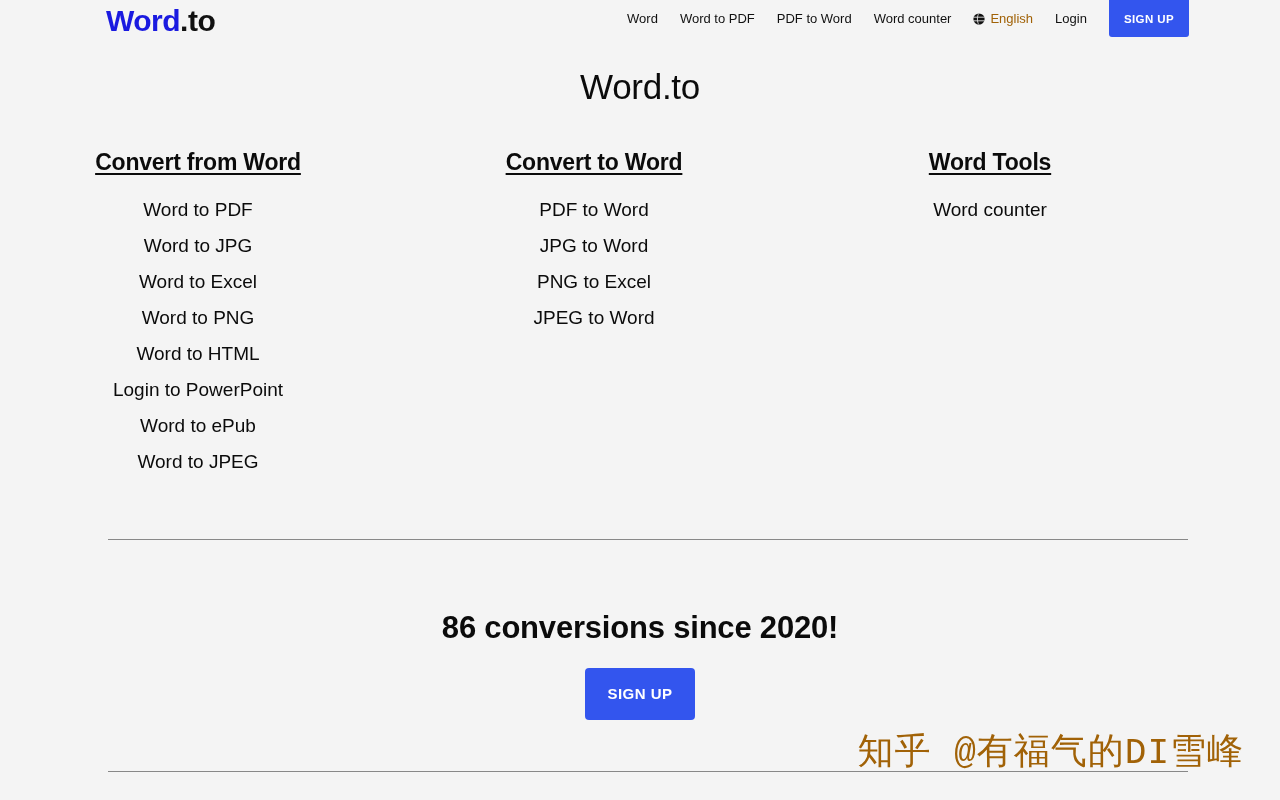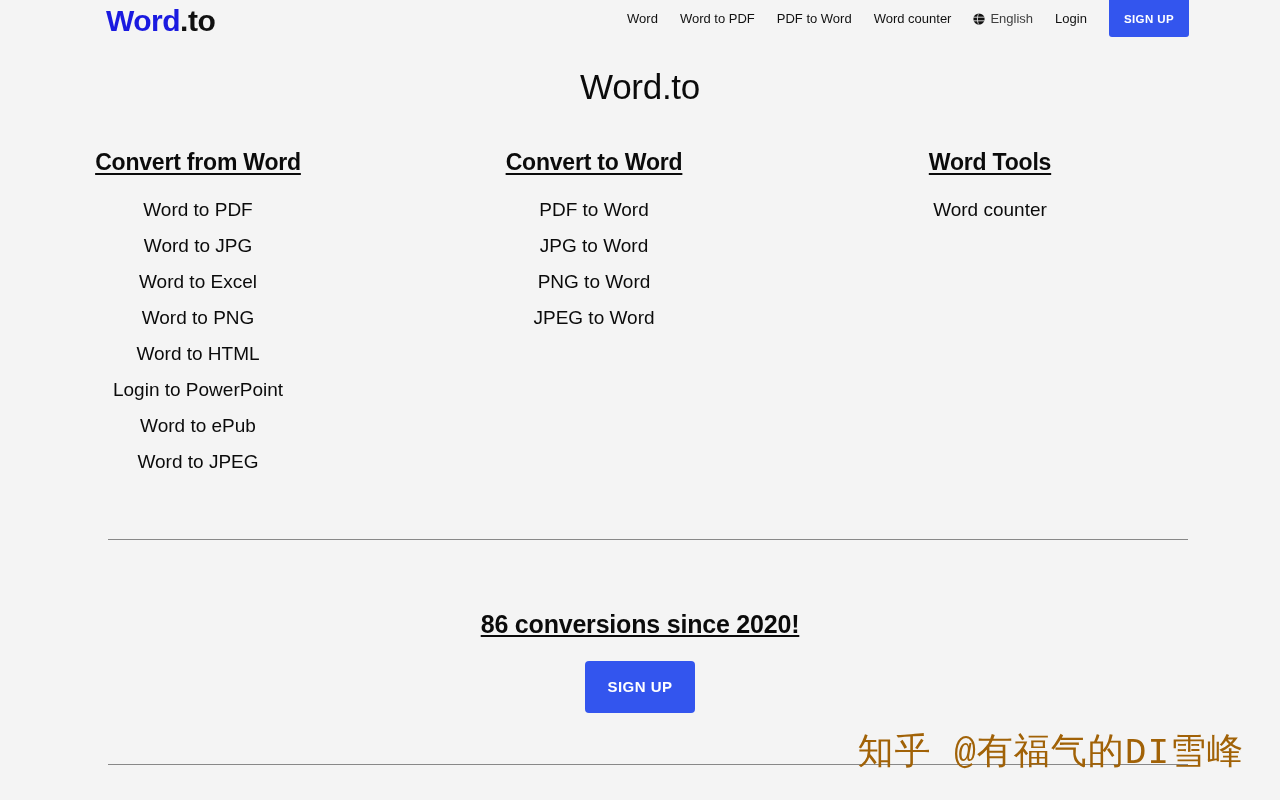--- a/index.html
+++ b/index.html
@@ -55,21 +55,21 @@
     line-height: 15px;
     white-space: nowrap;
     text-decoration: none;
     cursor: pointer;
   }
   .nav-lang {
     display: flex;
     align-items: center;
     gap: 5px;
     font-size: 13px;
-    color: #404040;
+    color: #a16207;
     white-space: nowrap;
     cursor: pointer;
   }
   .globe-icon {
     width: 12px;
     height: 12px;
     display: inline-block;
     line-height: 0;
   }
   .nav-login {
@@ -149,26 +149,25 @@
     margin: 0 92px 0 108px;
   }
   .divider-top { margin-top: 59px; }
 
   
   .cta {
     text-align: center;
     padding-top: 70px;
   }
   .cta-text {
-    font-size: 25px;
+    font-size: 31px;
     font-weight: bold;
     color: #0b0b0b;
     margin: 0 0 22px 0;
     letter-spacing: -0.2px;
-    text-decoration: underline;
   }
   .signup-cta {
     background: #3355ee;
     color: #ffffff;
     font-size: 15px;
     font-weight: bold;
     letter-spacing: 0.5px;
     border: none;
     border-radius: 4px;
     padding: 0 22px;
@@ -242,21 +241,21 @@
       <li>Word to ePub</li>
       <li>Word to JPEG</li>
     </ul>
   </div>
 
   <div class="column">
     <h2 class="column-title">Convert to Word</h2>
     <ul class="column-list">
       <li>PDF to Word</li>
       <li>JPG to Word</li>
-      <li>PNG to Word</li>
+      <li>PNG to Excel</li>
       <li>JPEG to Word</li>
     </ul>
   </div>
 
   <div class="column">
     <h2 class="column-title">Word Tools</h2>
     <ul class="column-list">
       <li>Word counter</li>
     </ul>
   </div>

